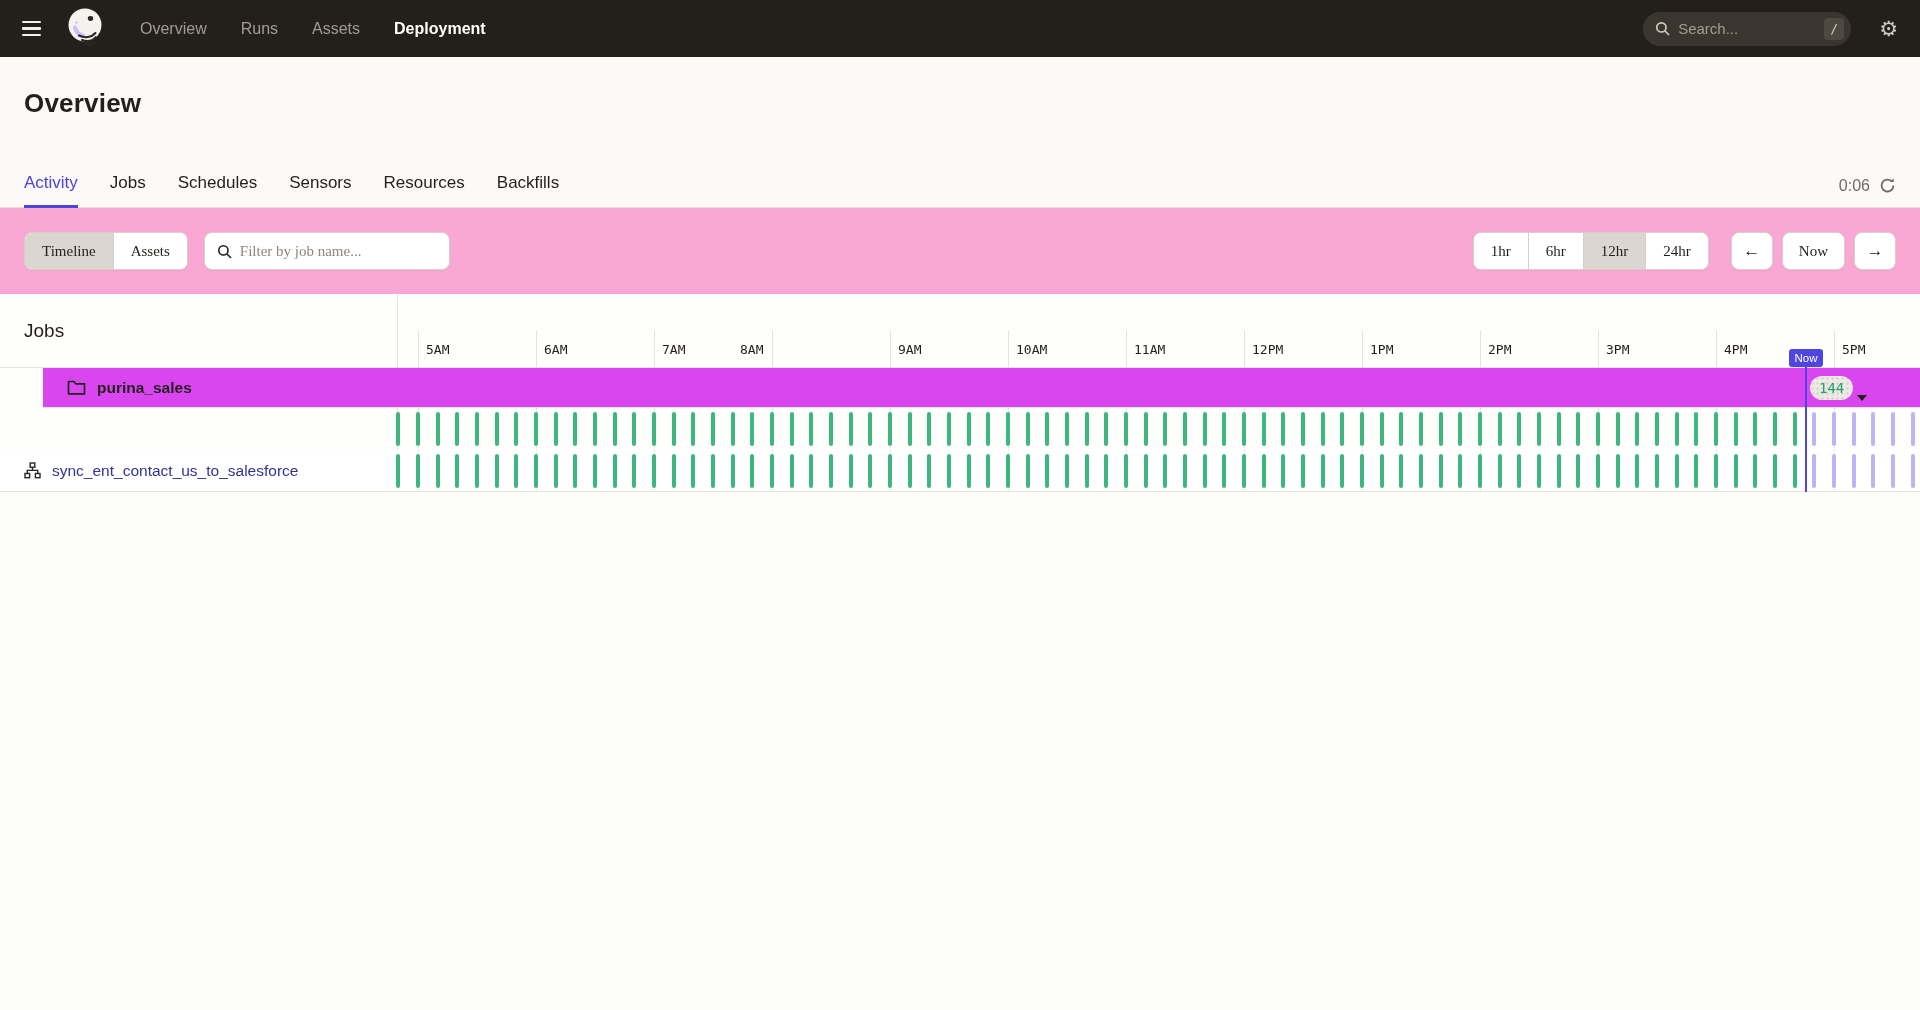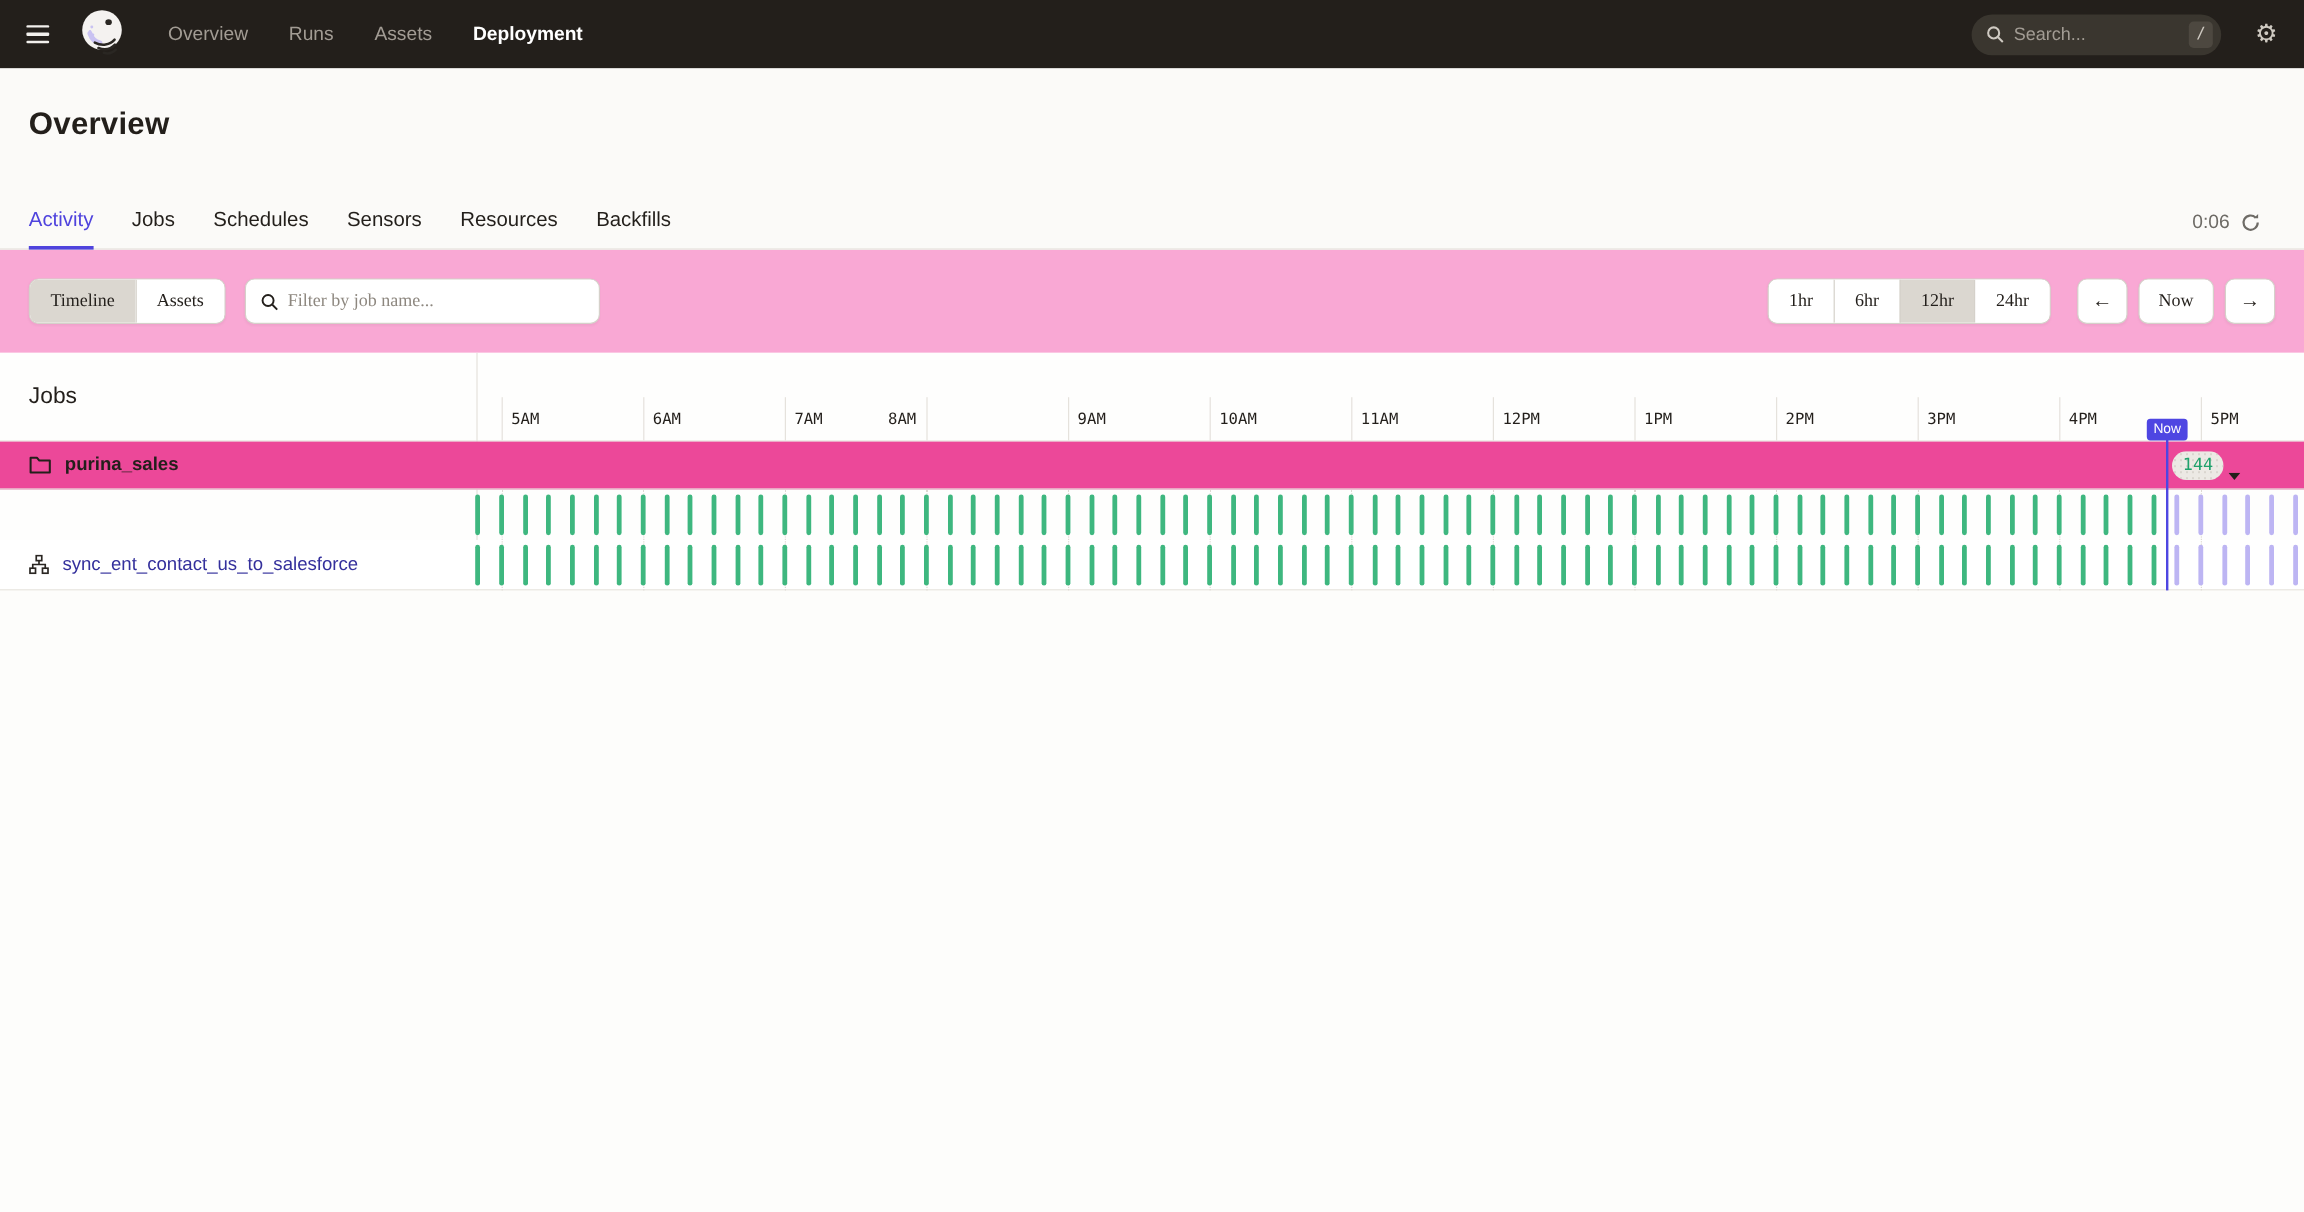--- a/index.html
+++ b/index.html
@@ -23,39 +23,39 @@
                        color:#E8E5E0; font-size:15px; font-family:inherit; }
   .search-pill input::placeholder { color:#A29C94; }
   .slash-chip { width:20px; height:22px; background:#4D4840; border-radius:4px; color:#CFCAC2;
                 font-size:13px; display:flex; align-items:center; justify-content:center;
                 font-family:"DejaVu Sans Mono", monospace; }
   .gear { font-size:21px; color:#CFCAC2; line-height:1; cursor:pointer; }
 
   
   .band { background:#FBFAF8; height:151px; border-bottom:1px solid #E5E2DC; padding:0 24px; position:relative; }
   .page-title { padding-top:31px; font-size:26px; font-weight:700; letter-spacing:.2px; }
-  .tabs-row { position:absolute; left:24px; right:36px; bottom:0; display:flex; align-items:flex-end; }
+  .tabs-row { position:absolute; left:24px; right:24px; bottom:0; display:flex; align-items:flex-end; }
   .tabs { display:flex; gap:32px; }
   .tab { font-size:17px; font-weight:500; padding-bottom:14px; cursor:pointer; position:relative; color:#231F1B; }
   .tab.active { color:#4F43DD; }
   .tab.active::after { content:""; position:absolute; left:0; right:0; bottom:-1px; height:3px; background:#4F43DD; }
   .refresh { margin-left:auto; display:flex; align-items:flex-start; gap:9px; padding-bottom:12px;
              color:#6E6B66; font-size:16px; }
   .refresh svg { cursor:pointer; }
 
   
   .toolbar { height:86px; display:flex; align-items:center; padding:0 24px; background:#f9a8d4;font-family:Liberation Serif, serif; }
   .segmented { display:flex; border:1px solid #D5D1CA; border-radius:8px; overflow:hidden;
                background:#FFF; height:38px; box-shadow:0 1px 2px rgba(0,0,0,.04); }
   .seg-btn { padding:0 17px; font-size:15px; display:flex; align-items:center; background:#FFF;
              border:none; border-left:1px solid #D5D1CA; cursor:pointer; color:#231F1B;
              font-family:inherit; white-space:nowrap; }
   .seg-btn:first-child { border-left:none; }
   .seg-btn.selected { background:#DBD7D0; }
-  .filter-box { margin-left:16px; width:296px; height:38px; border:1px solid #D5D1CA; border-radius:8px;
+  .filter-box { margin-left:16px; width:246px; height:38px; border:1px solid #D5D1CA; border-radius:8px;
                 background:#FFF; display:flex; align-items:center; padding:0 12px; gap:8px;
                 box-shadow:0 1px 2px rgba(0,0,0,.04); }
   .filter-box input { flex:1; min-width:0; border:none; outline:none; font-size:15px;
                       font-family:inherit; color:#231F1B; background:transparent; }
   .filter-box input::placeholder { color:#8D877F; }
   .toolbar-right { margin-left:auto; display:flex; align-items:center; }
   .nav-btns { display:flex; gap:9px; margin-left:22px; }
   .btn { height:38px; border:1px solid #D5D1CA; border-radius:8px; background:#FFF; color:#231F1B;
          font-size:15px; font-family:inherit; display:flex; align-items:center; justify-content:center;
          cursor:pointer; box-shadow:0 1px 2px rgba(0,0,0,.04); }
@@ -70,21 +70,21 @@
   .date-row { position:absolute; left:398px; right:0; top:0; height:36px;
               border-bottom:1px dashed #D8D4CD; display:flex; align-items:center; justify-content:center;
               font-family:"DejaVu Sans Mono", monospace; font-size:13px; color:#231F1B; }
   .axis-bottom { position:absolute; left:0; right:0; top:73px; height:1px; background:#E5E2DC; }
   .hour-line { position:absolute; top:37px; height:36px; width:1px; background:#E5E2DC; }
   .hour-dotted { position:absolute; top:114px; height:84px; width:0; border-left:1px dotted #DDD9D2; }
   .hour-label { position:absolute; top:37px; height:36px; display:flex; align-items:center;
                 font-family:"DejaVu Sans Mono", monospace; font-size:13px; color:#231F1B; }
   .row { position:absolute; left:0; right:0; border-bottom:1px solid #E8E5DF;
          display:flex; align-items:center; padding-left:24px; gap:11px; }
-  .row-group { top:74px; height:40px; background:#ec4899; }
+  .row-group { top:74px; height:40px; background:#d946ef;margin-left:43px; }
   .row-job1 { top:114px; height:42px; background:#FFFFFF; }
   .row-job2 { top:156px; height:42px; background:#FFFFFF; }
   .group-name { font-size:15.5px; font-weight:700; color:#231F1B; }
   .job-link { font-size:15.5px; color:#34309C; cursor:pointer; }
   .count-badge { position:absolute; left:1810px; top:82px; height:24px; padding:0 9px; border-radius:12px;
                  background-color:#ECE9E4;
                  background-image:radial-gradient(#D9D5CE 1px, rgba(0,0,0,0) 1.2px);
                  background-size:5px 5px;
                  color:#1FA26C; font-family:"DejaVu Sans Mono", monospace; font-size:14px;
                  display:flex; align-items:center; cursor:pointer; }

